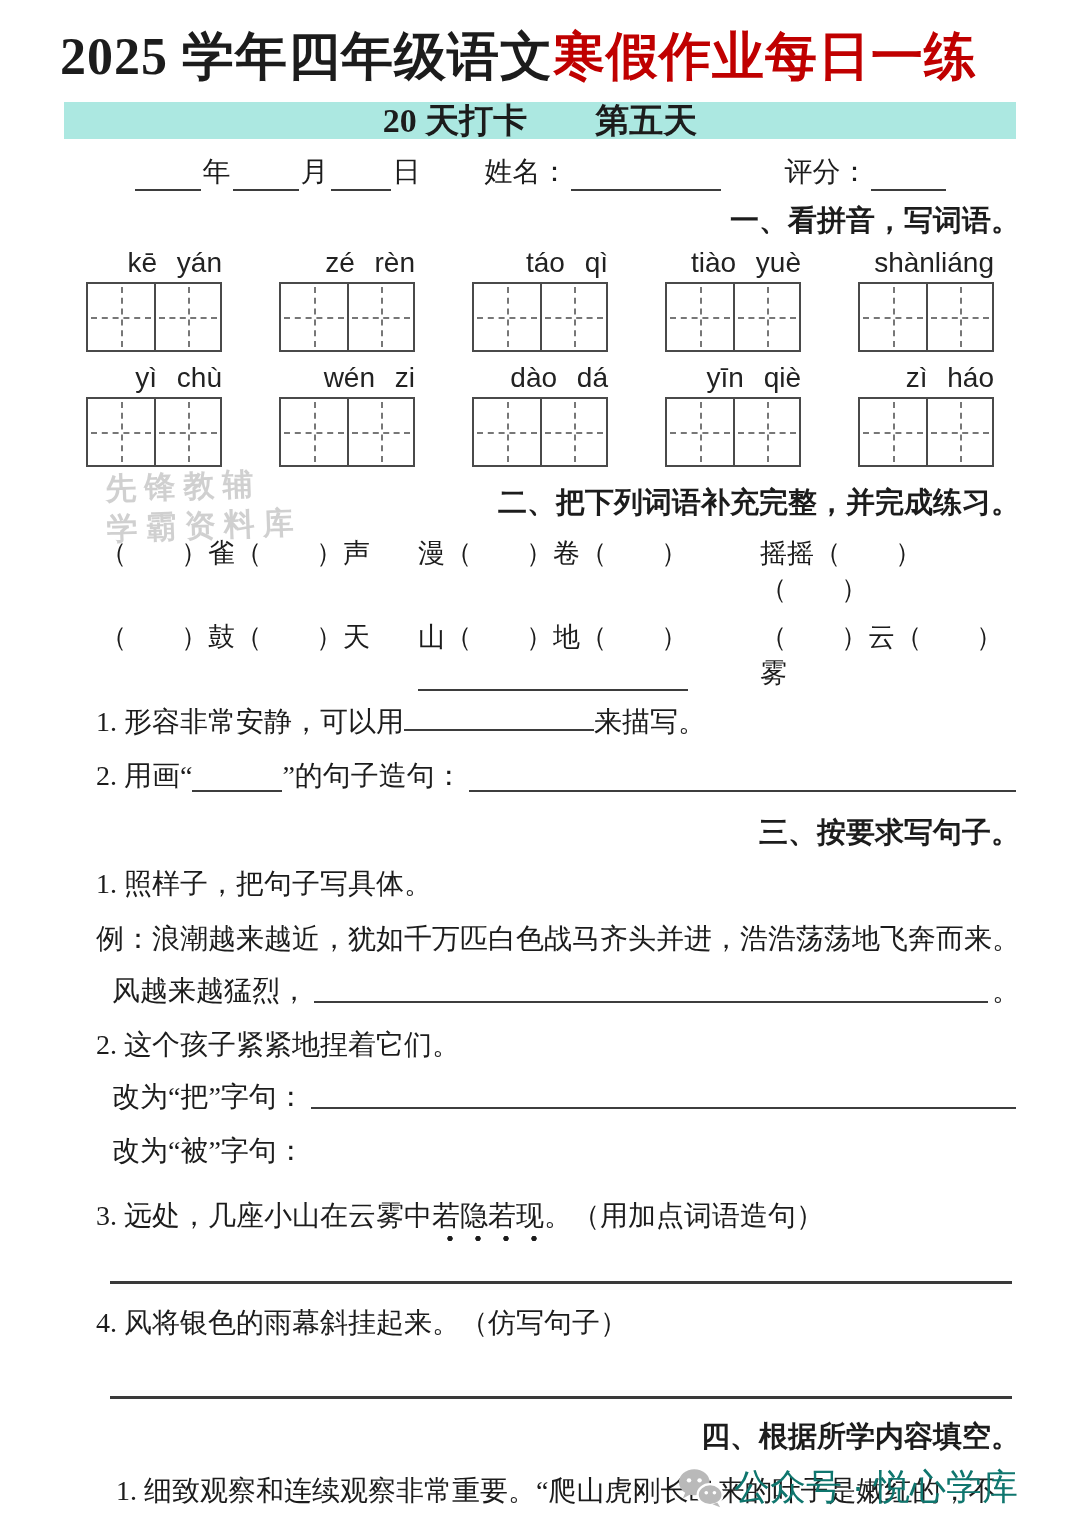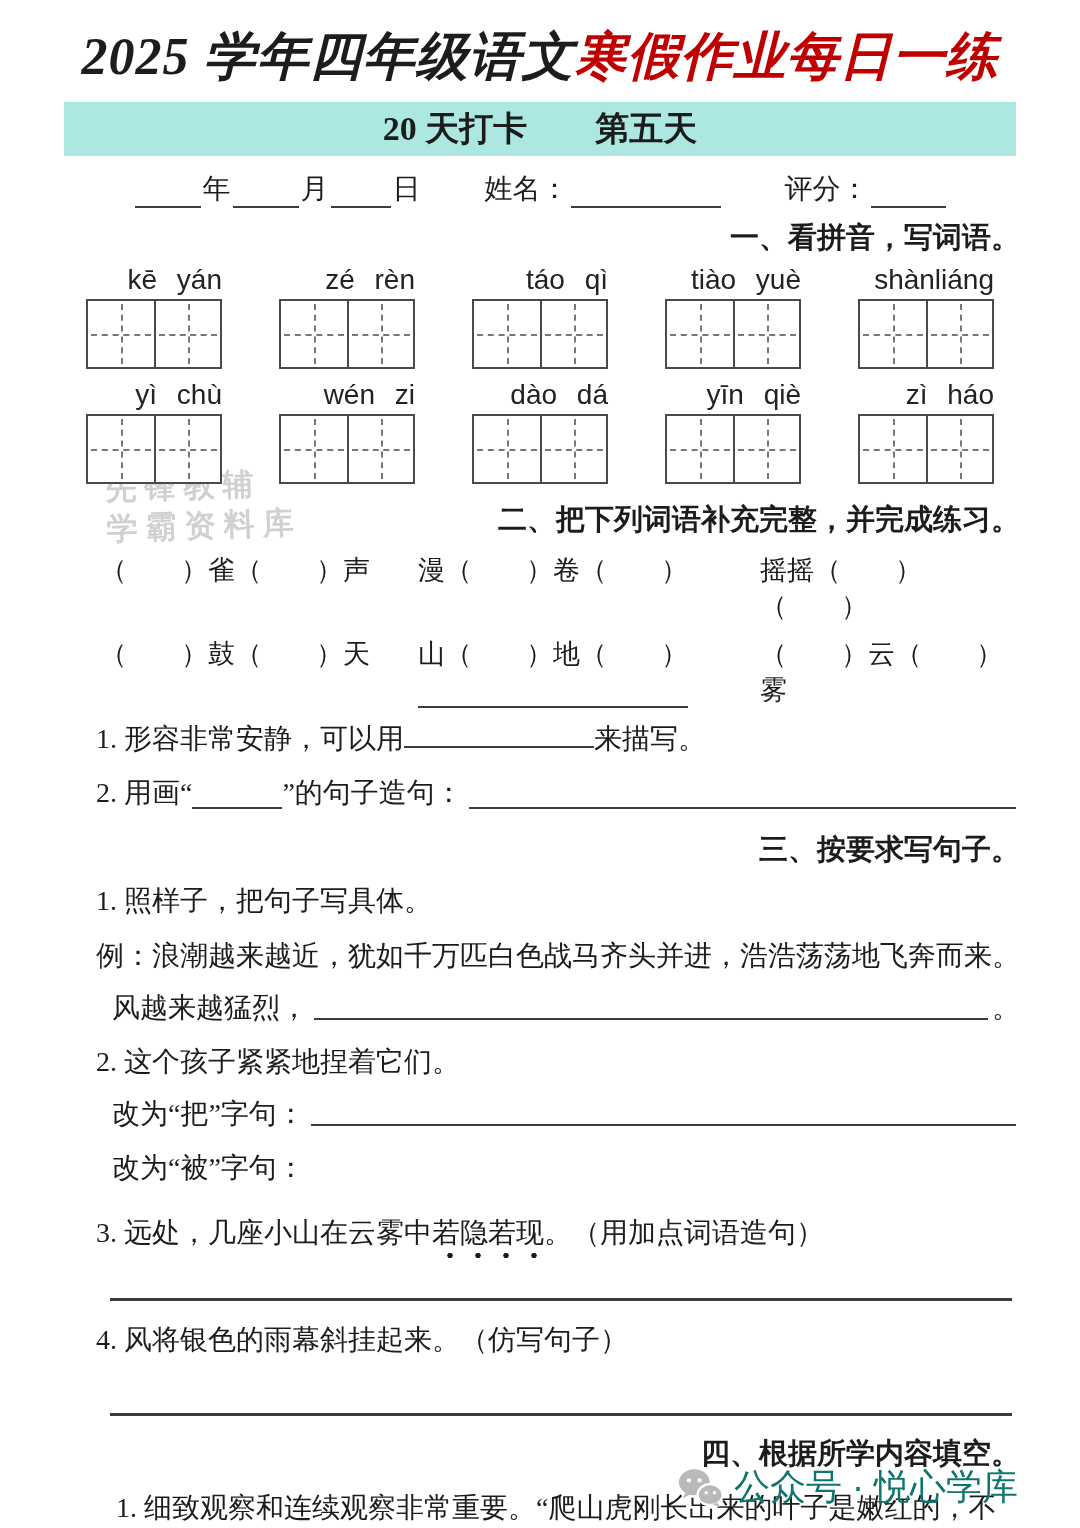--- a/index.html
+++ b/index.html
@@ -4,24 +4,24 @@
 <style>
   * { box-sizing: border-box; }
   html,body { margin:0; padding:0; }
   body {
     width:1080px; height:1528px; background:#ffffff; overflow:hidden;
     font-family:"Liberation Serif", serif; color:#1c1c1c; position:relative;
   }
   .page { padding:22px 60px 0; position:relative; z-index:1; }
 
   
-  .title { text-align:center; font-size:52px; font-weight:bold; letter-spacing:1px;
-           margin:0 0 10px; white-space:nowrap;font-style:italic; }
+  .title { text-align:left; font-size:52px; font-weight:bold; letter-spacing:1px;
+           margin:0 0 10px; white-space:nowrap; }
   .title .red { color:#c00000; }
-  .banner { background:#ace8e1; margin:0 4px; height:54px; display:flex;
+  .banner { background:#ace8e1; margin:0 4px; height:37px; display:flex;
             align-items:center; justify-content:center; font-size:34px; font-weight:bold; }
   .date-row { display:flex; align-items:flex-end; justify-content:center;
               font-size:28px; margin:14px 0 4px; gap:2px; white-space:nowrap; }
   .blank { display:inline-block; border-bottom:2.5px solid #3d3d3d; height:1em; vertical-align:baseline; }
   .w66{width:66px}.w60{width:60px}.w150{width:150px}.w75{width:75px}.w90{width:90px}.w190{width:190px}.gap60{width:60px}
 
   
   .sec-head { font-size:29px; font-weight:bold; margin:10px 0 6px;text-align:right; }
   .item { font-size:28px; margin:8px 0 0 36px; line-height:1.65; }
   .subline { font-size:28px; margin:10px 0 0 52px; }

